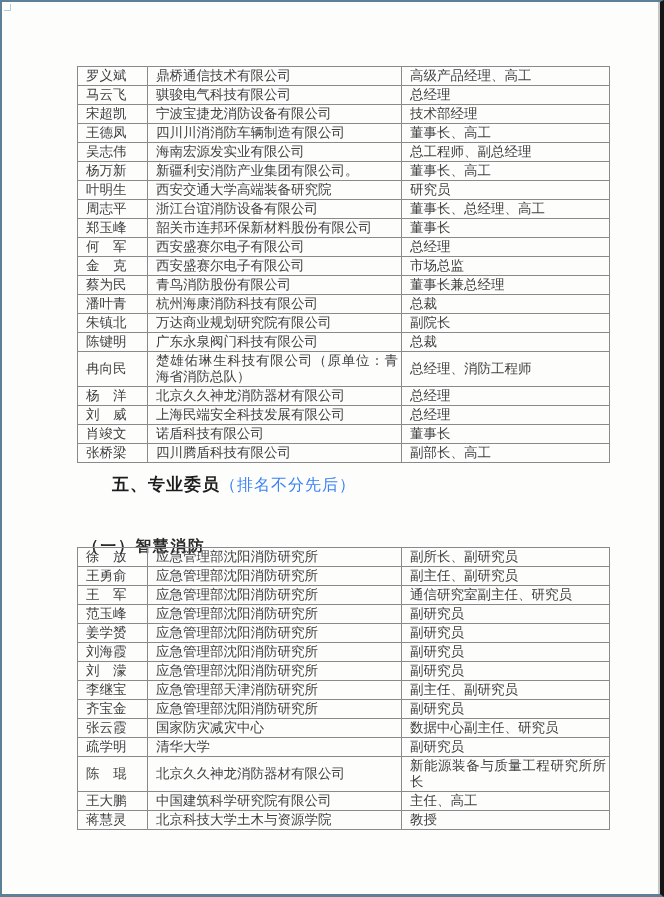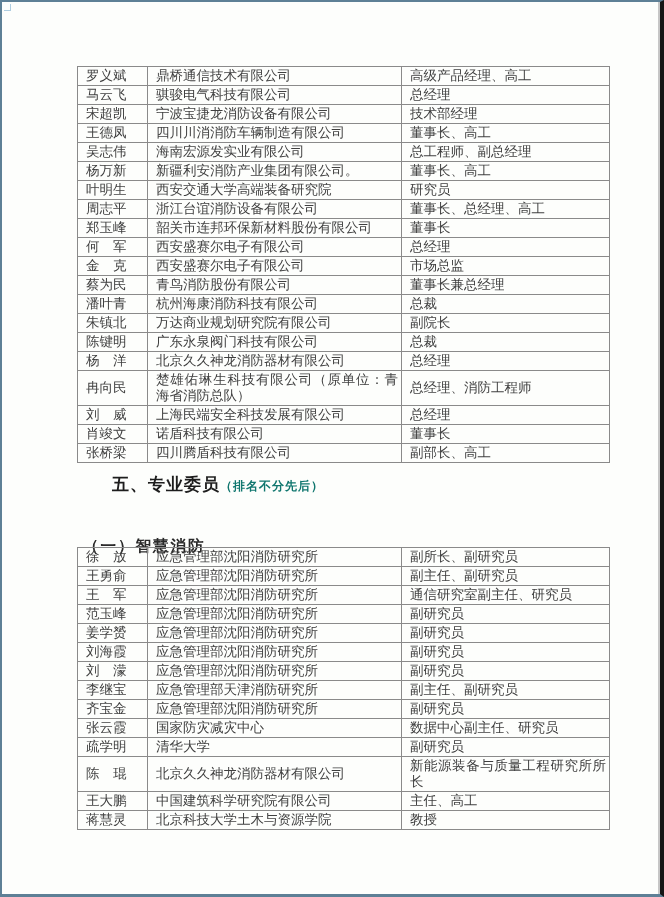--- a/index.html
+++ b/index.html
@@ -50,21 +50,21 @@
     font-size:17px;line-height:24px;color:#1d1d1d;
     white-space:nowrap;
   }
   .h1 .h1-main{
     font-weight:bold;
     font-family:"Liberation Sans","DejaVu Sans",sans-serif;
     letter-spacing:1px;
     margin-left:36px;
   }
   .h1 .h1-note{
-    font-weight:bold;font-size:12px;color:#0f766e;letter-spacing:1px;
+    font-weight:normal;font-size:16px;color:#3b82f6;letter-spacing:1px;
   }
   .h2{
     position:absolute;left:81px;top:533px;
     font-size:15.5px;line-height:22px;font-weight:bold;color:#2a2a2a;
     letter-spacing:2px;white-space:nowrap;
   }
 </style>
 </head>
 <body>
 
@@ -143,30 +143,30 @@
           <td class="c-name">朱镇北</td>
           <td class="c-org">万达商业规划研究院有限公司</td>
           <td class="c-title">副院长</td>
         </tr>
         <tr>
           <td class="c-name">陈键明</td>
           <td class="c-org">广东永泉阀门科技有限公司</td>
           <td class="c-title">总裁</td>
         </tr>
         <tr>
-          <td class="c-name">杨　洋</td>
-          <td class="c-org">北京久久神龙消防器材有限公司</td>
-          <td class="c-title">总经理</td>
-        </tr>
-        <tr>
           <td class="c-name">冉向民</td>
           <td class="c-org">楚雄佑琳生科技有限公司（原单位：青海省消防总队）</td>
           <td class="c-title">总经理、消防工程师</td>
         </tr>
         <tr>
+          <td class="c-name">杨　洋</td>
+          <td class="c-org">北京久久神龙消防器材有限公司</td>
+          <td class="c-title">总经理</td>
+        </tr>
+        <tr>
           <td class="c-name">刘　威</td>
           <td class="c-org">上海民端安全科技发展有限公司</td>
           <td class="c-title">总经理</td>
         </tr>
         <tr>
           <td class="c-name">肖竣文</td>
           <td class="c-org">诺盾科技有限公司</td>
           <td class="c-title">董事长</td>
         </tr>
         <tr>

